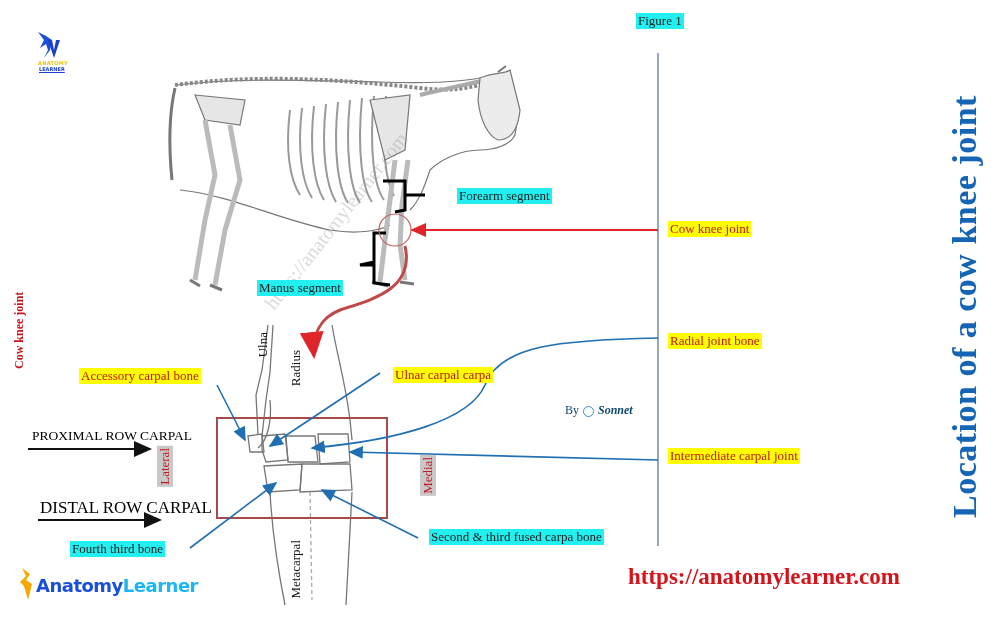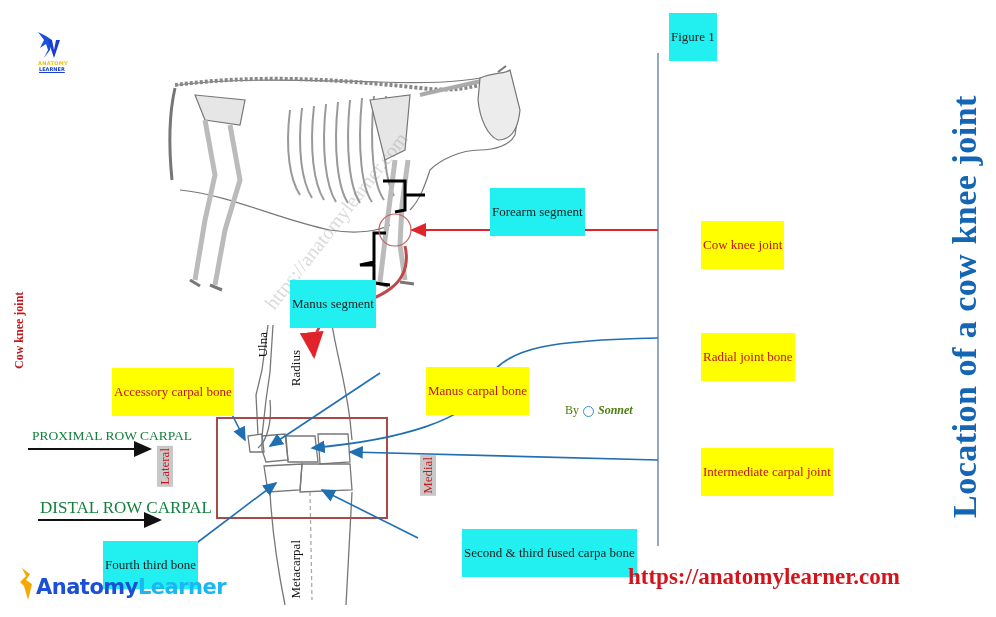--- a/index.html
+++ b/index.html
@@ -1,30 +1,30 @@
 <!DOCTYPE html>
 <html><head>
   <meta charset="utf-8">
   <style>
     html, body { margin: 0; padding: 0; background: #ffffff; }
     body { width: 996px; height: 617px; position: relative; overflow: hidden; font-family: "Liberation Serif", serif; }
     .abs { position: absolute; }
-    .lbl { position: absolute; font-family: "Liberation Serif", serif; font-size: 13px; line-height: 16px; padding: 16px 2px; white-space: nowrap; margin-left: 33px; }
+    .lbl { position: absolute; font-family: "Liberation Serif", serif; font-size: 13px; line-height: 16px; padding: 0 2px; white-space: nowrap; }
     .yel { background: #ffff00; color: #c0161c; }
     .cyan { background: #22f0f0; color: #222222; }
-    .red-text { color: #15803d; }
+    .red-text { color: #000000; }
     .vert { writing-mode: vertical-rl; transform: rotate(180deg); }
     svg.overlay { position: absolute; left: 0; top: 0; }
     .title-vert { position: absolute; left: 946px; top: 62px; height: 490px; writing-mode: vertical-rl; transform: rotate(180deg); font-family: "Liberation Serif", serif; font-weight: bold; font-size: 34px; color: #1565b5; text-align: center; white-space: nowrap; letter-spacing: 0.5px; }
     .side-vert { position: absolute; left: 12px; top: 280px; height: 100px; writing-mode: vertical-rl; transform: rotate(180deg); font-family: "Liberation Serif", serif; font-weight: bold; font-size: 12px; color: #c4161c; white-space: nowrap; text-align: center; }
     .url { position: absolute; left: 628px; top: 564px; font-family: "Liberation Serif", serif; font-weight: bold; font-size: 23px; color: #d4141a; white-space: nowrap; }
-    .brand { position: absolute; left: 36px; top: 575px; font-family: "DejaVu Sans", sans-serif; font-weight: bold; font-size: 21px; white-space: nowrap; letter-spacing: -0.5px; }
+    .brand { position: absolute; left: 36px; top: 575px; font-family: "DejaVu Sans", sans-serif; font-weight: bold; font-size: 18px; white-space: nowrap; letter-spacing: -0.5px; }
     .brand .a { color: #1a4fd8; }
     .brand .b { color: #19b8f0; }
-    .by { position: absolute; left: 565px; top: 403px; font-family: "Liberation Serif", serif; font-size: 12px; color: #4d7c0f; white-space: nowrap; }
+    .by { position: absolute; left: 565px; top: 403px; font-family: "Liberation Serif", serif; font-size: 12px; color: #0c4a6e; white-space: nowrap; }
     .by .sonnet { font-style: italic; font-weight: bold; }
     .mini-logo { position: absolute; left: 34px; top: 28px; width: 40px; height: 46px; }
     .mini-logo .t1 { position: absolute; left: 4px; top: 32px; font-family: "DejaVu Sans", sans-serif; font-size: 5px; font-weight: bold; color: #f0c400; letter-spacing: 0.3px; }
     .mini-logo .t2 { position: absolute; left: 5px; top: 38px; font-family: "DejaVu Sans", sans-serif; font-size: 5px; font-weight: bold; color: #1a3fcf; text-decoration: underline; }
     .watermark { position: absolute; left: 260px; top: 300px; font-family: "Liberation Serif", serif; font-size: 20px; color: rgba(150,150,150,0.35); transform: rotate(-52deg); transform-origin: left top; white-space: nowrap; }
   </style>
 </head>
 <body>
 
 <svg class="overlay" width="996" height="617" viewBox="0 0 996 617">
@@ -144,21 +144,21 @@
 <div class="side-vert">Cow knee joint</div>
 
 <div class="lbl cyan" style="left:457px; top:188px;">Forearm segment</div>
 <div class="lbl cyan" style="left:257px; top:280px;">Manus segment</div>
 
 <div class="lbl yel" style="left:668px; top:221px;">Cow knee joint</div>
 <div class="lbl yel" style="left:668px; top:333px;">Radial joint bone</div>
 <div class="lbl yel" style="left:668px; top:448px;">Intermediate carpal joint</div>
 
 <div class="lbl yel" style="left:79px; top:368px;">Accessory carpal bone</div>
-<div class="lbl yel" style="left:393px; top:367px;">Manus carpal bone</div>
+<div class="lbl yel" style="left:393px; top:367px;">Ulnar carpal carpa</div>
 <div class="lbl cyan" style="left:70px; top:541px;">Fourth third bone</div>
 <div class="lbl cyan" style="left:429px; top:529px;">Second &amp; third fused carpa bone</div>
 
 <div class="abs vert" style="left:255px; top:332px; font-size:13px; color:#111;">Ulna</div>
 <div class="abs vert" style="left:288px; top:350px; font-size:13px; color:#111;">Radius</div>
 <div class="abs vert" style="left:288px; top:540px; font-size:13px; color:#111;">Metacarpal</div>
 
 <div class="abs red-text" style="left:32px; top:428px; font-size:13.5px;">PROXIMAL ROW CARPAL</div>
 <div class="abs red-text" style="left:40px; top:498px; font-size:17px;">DISTAL ROW CARPAL</div>
 

